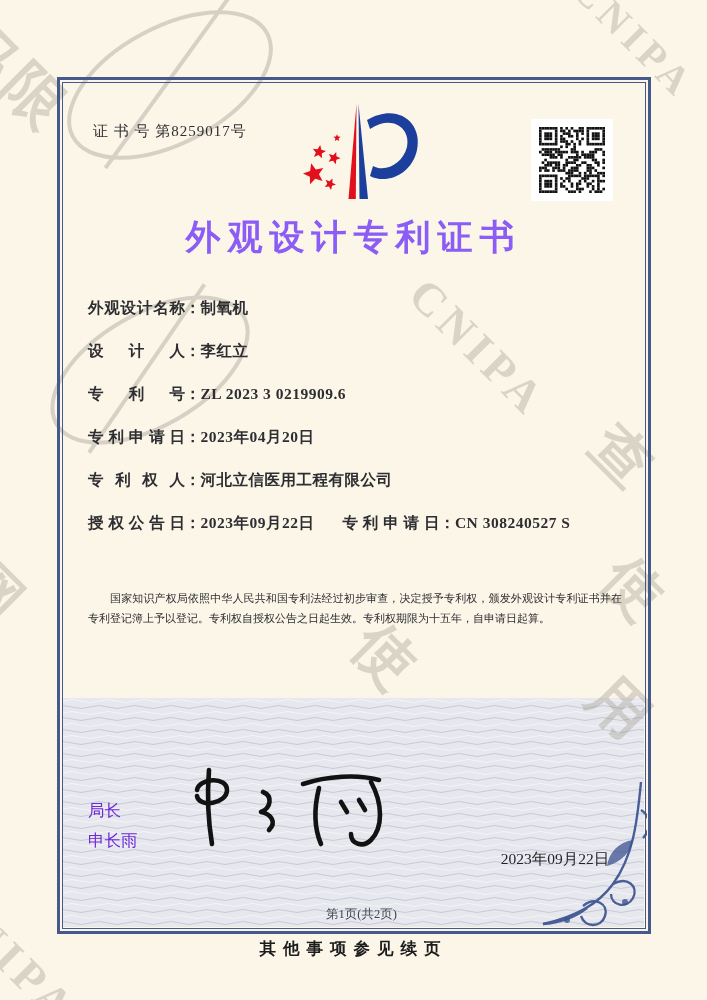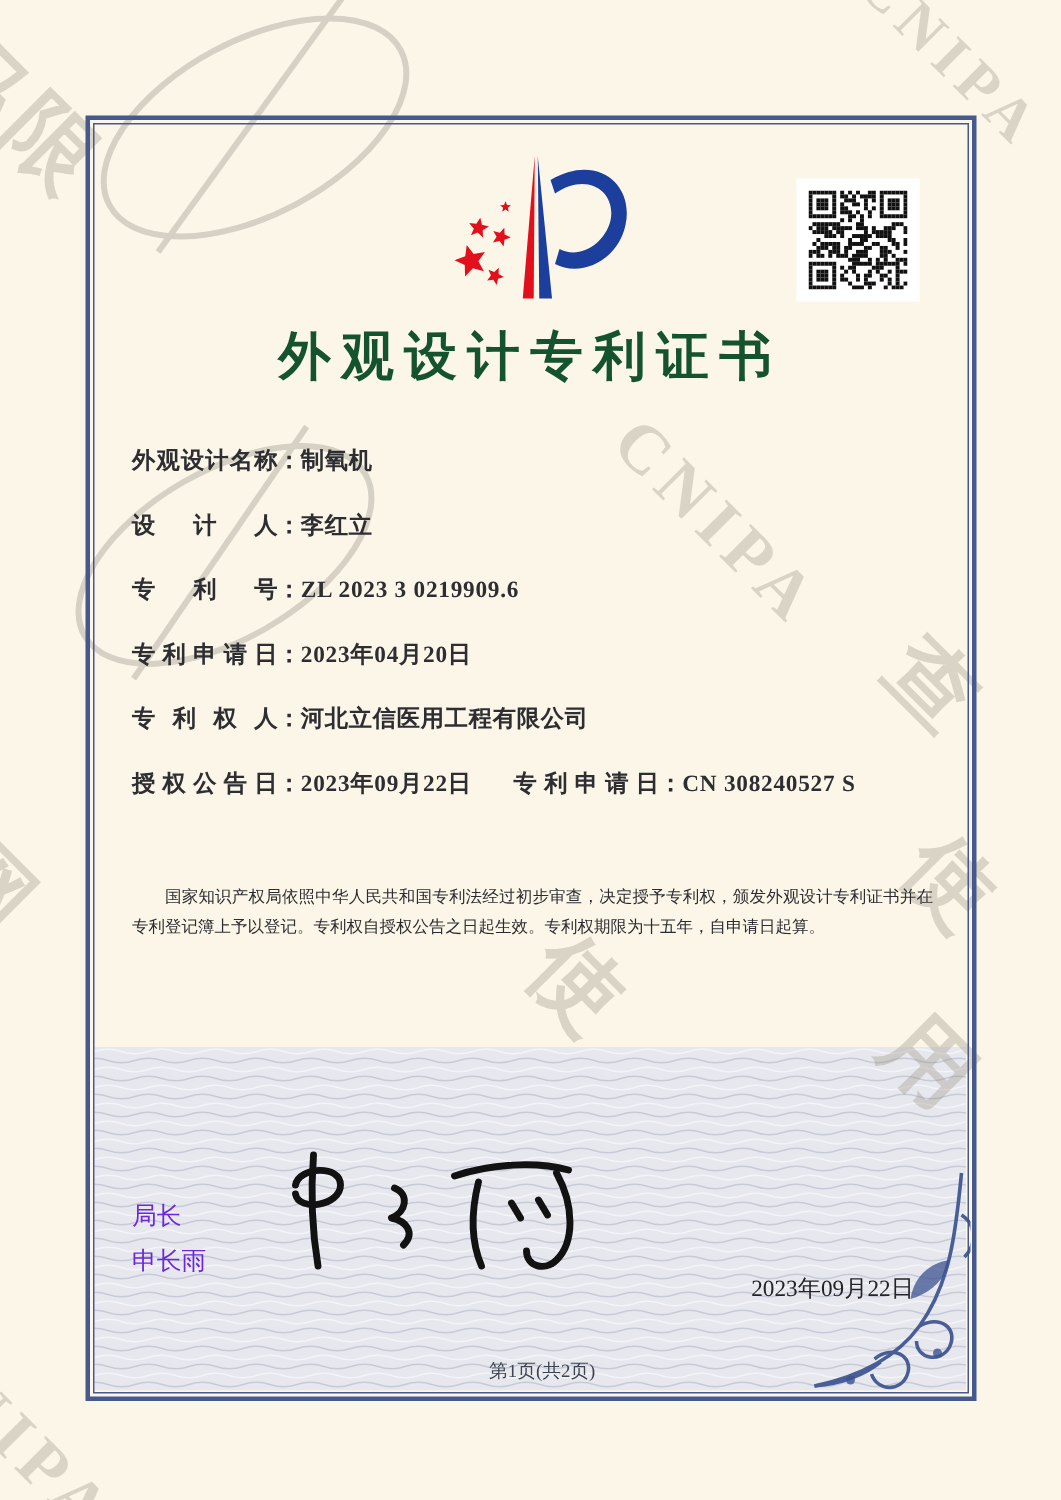--- a/index.html
+++ b/index.html
@@ -19,21 +19,21 @@
   .frame{position:absolute;left:57px;top:77px;width:588px;height:851px;border:3px solid #46598d;z-index:3;}
   .frame-inner{position:absolute;inset:2px;border:1px solid #46598d;}
 
   
   .content{position:absolute;inset:0;z-index:4;color:#2e2e32;}
   .cert-no{position:absolute;left:93px;top:122px;font-size:15px;letter-spacing:1px;color:#2f2f33;}
   .logo{position:absolute;left:283px;top:96px;}
   .qr-box{position:absolute;left:531px;top:119px;width:82px;height:82px;background:#ffffff;}
   .qr-box svg{position:absolute;left:8px;top:8px;}
   .title{position:absolute;left:0;right:0;top:214px;text-align:center;font-size:35px;font-weight:bold;
-         letter-spacing:7px;color:#14532d;}
+         letter-spacing:7px;color:#8b5cf6;}
   .fields{position:absolute;left:88px;top:296px;width:545px;font-size:15.5px;font-weight:bold;}
   .frow{margin-bottom:19px;line-height:24px;white-space:nowrap;}
   .flabel{display:inline-block;width:97px;text-align:justify;text-align-last:justify;vertical-align:top;}
   .fvalue{letter-spacing:.5px;}
   .fpair2{margin-left:24px;}
   .paras{position:absolute;left:88px;top:588px;width:534px;font-size:11px;line-height:1.85;
          text-align:justify;color:#2c2c30;}
   .paras p{margin:0;text-indent:2em;}
   .signer{position:absolute;left:88px;top:796px;font-size:16.5px;line-height:30px;color:#6d28d9;}
   .signature{position:absolute;left:175px;top:758px;}
@@ -116,20 +116,21 @@
         <path d="M-9 225 q9 -3 18 0 t18 0 q9 -3 18 0 t18 0 q9 -3 18 0 t18 0 q9 -3 18 0 t18 0 q9 -3 18 0 t18 0 q9 -3 18 0 t18 0 q9 -3 18 0 t18 0 q9 -3 18 0 t18 0 q9 -3 18 0 t18 0 q9 -3 18 0 t18 0 q9 -3 18 0 t18 0 q9 -3 18 0 t18 0 q9 -3 18 0 t18 0 q9 -3 18 0 t18 0 q9 -3 18 0 t18 0 q9 -3 18 0 t18 0 q9 -3 18 0 t18 0" stroke="#c7cbd8"></path>
       </g>
   </svg>
 
   <div class="frame">
     <div class="frame-inner"></div>
   </div>
 
   <div class="content">
 
+    <div class="cert-no">证 书 号 第8259017号</div>
 
     <svg class="logo" width="145" height="114" viewBox="0 0 145 114">
       <g id="logo-stars">
           <polygon points="31.0,67.0 33.9,74.0 41.5,74.6 35.7,79.5 37.5,86.9 31.0,83.0 24.5,86.9 26.3,79.5 20.5,74.6 28.1,74.0 " transform="rotate(-15 31 78)" fill="#e2101c"></polygon>
           <polygon points="36.0,49.0 37.9,53.5 42.7,53.8 39.0,57.0 40.1,61.7 36.0,59.1 31.9,61.7 33.0,57.0 29.3,53.8 34.1,53.5 " transform="rotate(10 36 56)" fill="#e2101c"></polygon>
           <polygon points="51.0,55.5 52.7,59.6 57.2,60.0 53.8,62.9 54.8,67.3 51.0,64.9 47.2,67.3 48.2,62.9 44.8,60.0 49.3,59.6 " transform="rotate(20 51 62)" fill="#e2101c"></polygon>
           <polygon points="54.0,38.2 55.0,40.6 57.6,40.8 55.6,42.5 56.2,45.1 54.0,43.7 51.8,45.1 52.4,42.5 50.4,40.8 53.0,40.6 " transform="rotate(0 54 42)" fill="#e2101c"></polygon>
           <polygon points="47.0,82.0 48.6,85.8 52.7,86.1 49.6,88.8 50.5,92.9 47.0,90.7 43.5,92.9 44.4,88.8 41.3,86.1 45.4,85.8 " transform="rotate(25 47 88)" fill="#e2101c"></polygon>
         </g>
       <polygon points="73.5,8 65.5,103 72.8,103" fill="#e2101c"></polygon>
@@ -508,20 +509,21 @@
         <path d="M196 24 C208 46 208 70 196 82 C188 90 176 86 176 76"></path>
         <path d="M166 44 L172 54"></path>
         <path d="M184 42 L190 52"></path>
       </g>
     </svg>
 
     <div class="issue-date">2023年09月22日</div>
 
     <div class="page-info">第1页(共2页)</div>
 
+    <div class="cont-note">其他事项参见续页</div>
   </div>
 
   <svg class="ornament" width="110" height="150" viewBox="0 0 110 150">
     <g stroke="#3c5290" stroke-width="2.4" fill="none" opacity=".92">
       <path d="M104 2 C100 44 96 76 76 104 C60 126 34 138 6 144"></path>
       <path d="M76 104 c14 -8 26 2 20 14 c-6 11 -22 8 -22 -4"></path>
       <path d="M46 126 c12 -10 26 -2 22 10 c-4 12 -20 12 -24 0"></path>
       <path d="M104 30 c10 6 10 20 2 28"></path>
       <path d="M6 144 c20 -2 34 -8 44 -16"></path>
     </g>

